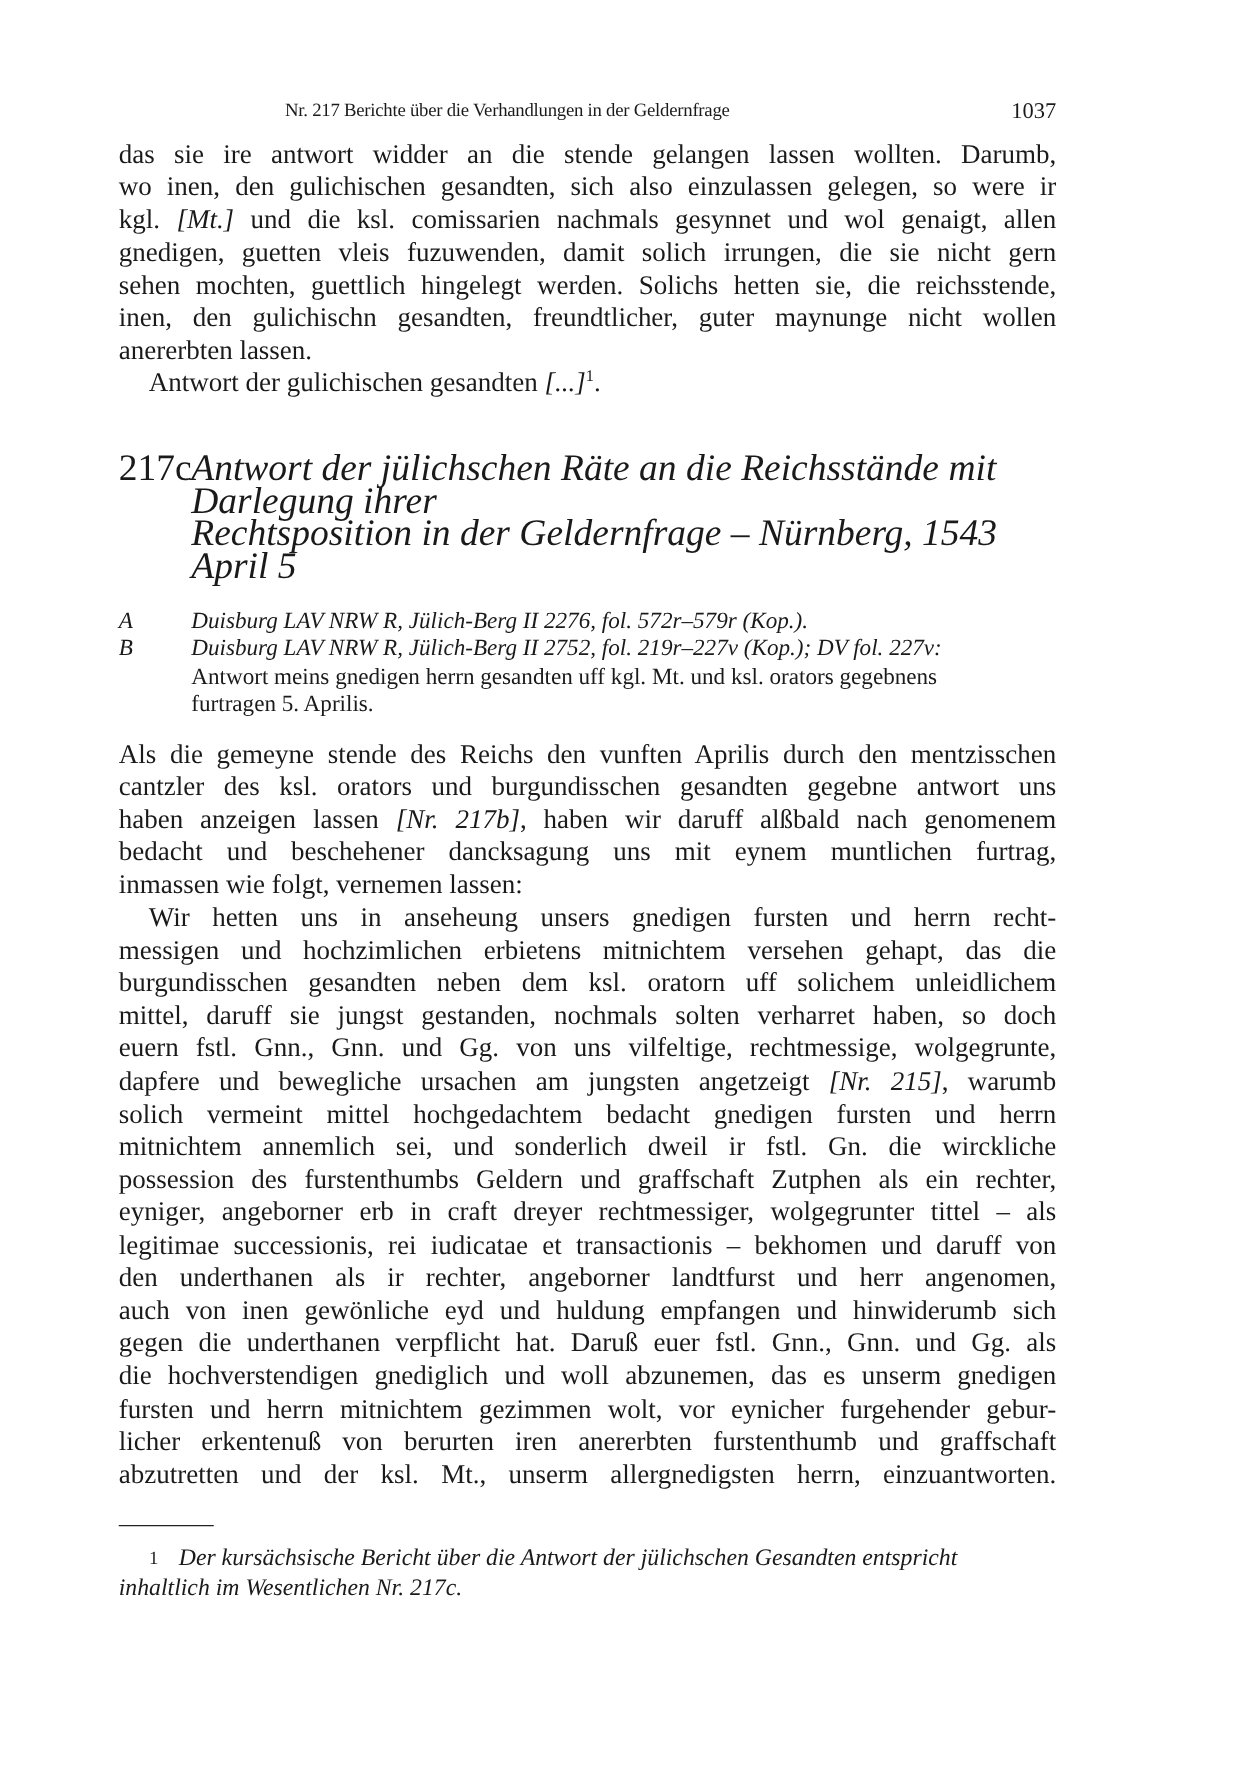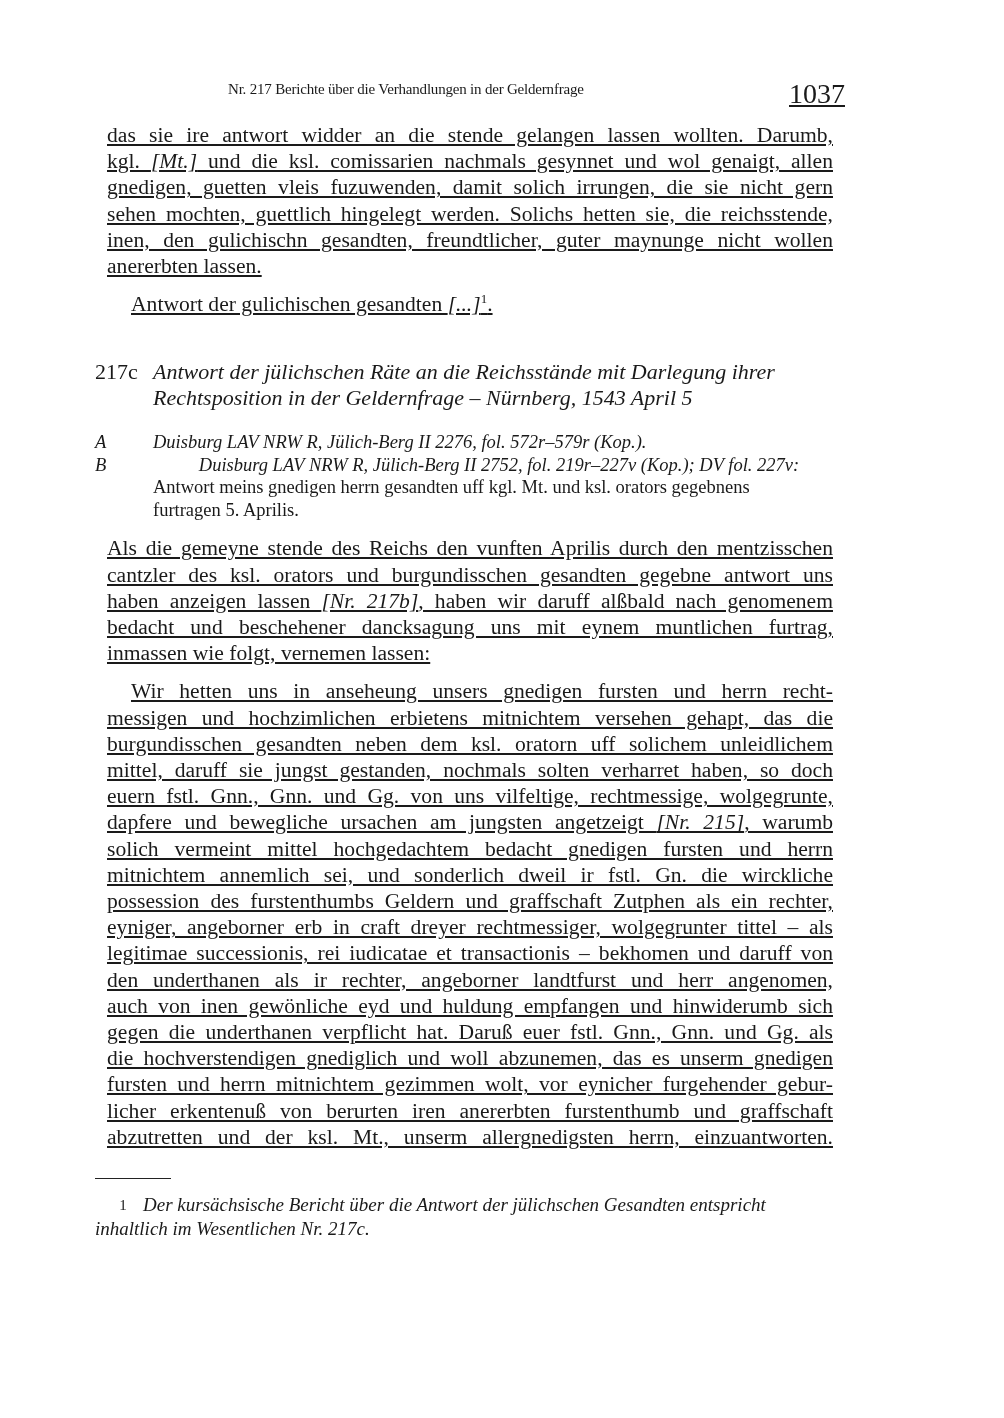--- a/index.html
+++ b/index.html
@@ -1,51 +1,52 @@
 <!DOCTYPE html>
 <html><head>
 <meta charset="utf-8">
 <style>
   html, body { margin:0; padding:0; background:#ffffff; }
   body { width:1004px; height:1418px; position:relative; overflow:hidden;
          font-family:"Liberation Serif","DejaVu Serif",serif; color:#1a1a1a; }
   .page { position:absolute; left:95px; top:78px; width:750px; }
   .header { position:relative; height:32px; font-size:19.5px; }
   .header .running { position:absolute; left:133px; top:3px; font-size:15px; letter-spacing:-0.2px; }
-  .header .pageno { position:absolute; right:0; top:0; font-size:28px;text-decoration:underline; }
-  .body-p { font-size:21.6px; line-height:26.2px; text-align:justify; margin:12px;text-decoration:underline; }
+  .header .pageno { position:absolute; right:0; top:0; font-size:18px; }
+  .body-p { font-size:21.6px; line-height:26.2px; text-align:justify; margin:0; }
   .body-p .line { display:block; text-align:justify; text-align-last:justify; white-space:nowrap; }
   .body-p .line.last { text-align-last:left; }
   .indent { text-indent:24px; }
   em, .it { font-style:italic; }
   .sup { font-size:13px; vertical-align:super; line-height:0; }
-  .doc-head { position:relative; margin-top:42px; font-size:22px; line-height:26px; }
+  .doc-head { position:relative; margin-top:42px; font-size:30px; line-height:26px; }
   .doc-head .num { position:absolute; left:0; top:0; }
   .doc-head .title { margin-left:58px; font-style:italic; }
   .sources { margin-top:20px; font-size:18.5px; line-height:22.5px; }
   .src { position:relative; padding-left:58px; }
   .src .sig { position:absolute; left:0; top:0; font-style:italic; }
-  .src .it { font-style:italic;text-align:center; }
+  .src .it { font-style:italic; }
   .fn-rule { width:76px; height:1px; background:#222; margin-top:28px; }
   .footnote { font-size:19px; line-height:24px; margin-top:14px; font-style:italic; text-align:justify; }
   .footnote .fnno { font-style:normal; font-size:15px; display:inline-block; width:40px; text-align:center; vertical-align:top; padding-left:8px; }
   .mt14 { margin-top:14px; }
 </style>
 </head>
 <body>
 
 <div class="page">
 
   <div class="header">
     <span class="running">Nr. 217 Berichte über die Verhandlungen in der Geldernfrage</span>
     <span class="pageno">1037</span>
   </div>
 
   <p class="body-p">
     <span class="line">das sie ire antwort widder an die stende gelangen lassen wollten. Darumb,</span>
+    <span class="line">wo inen, den gulichischen gesandten, sich also einzulassen gelegen, so were ir</span>
     <span class="line"><span>kgl. </span><em>[Mt.]</em><span> und die ksl. comissarien nachmals gesynnet und wol genaigt, allen</span></span>
     <span class="line">gnedigen, guetten vleis fuzuwenden, damit solich irrungen, die sie nicht gern</span>
     <span class="line">sehen mochten, guettlich hingelegt werden. Solichs hetten sie, die reichsstende,</span>
     <span class="line">inen, den gulichischn gesandten, freundtlicher, guter maynunge nicht wollen</span>
     <span class="line last">anererbten lassen.</span>
   </p>
 
   <p class="body-p">
     <span class="line last indent"><span>Antwort der gulichischen gesandten </span><em>[...]</em><span class="sup">1</span><span>.</span></span>
   </p>

